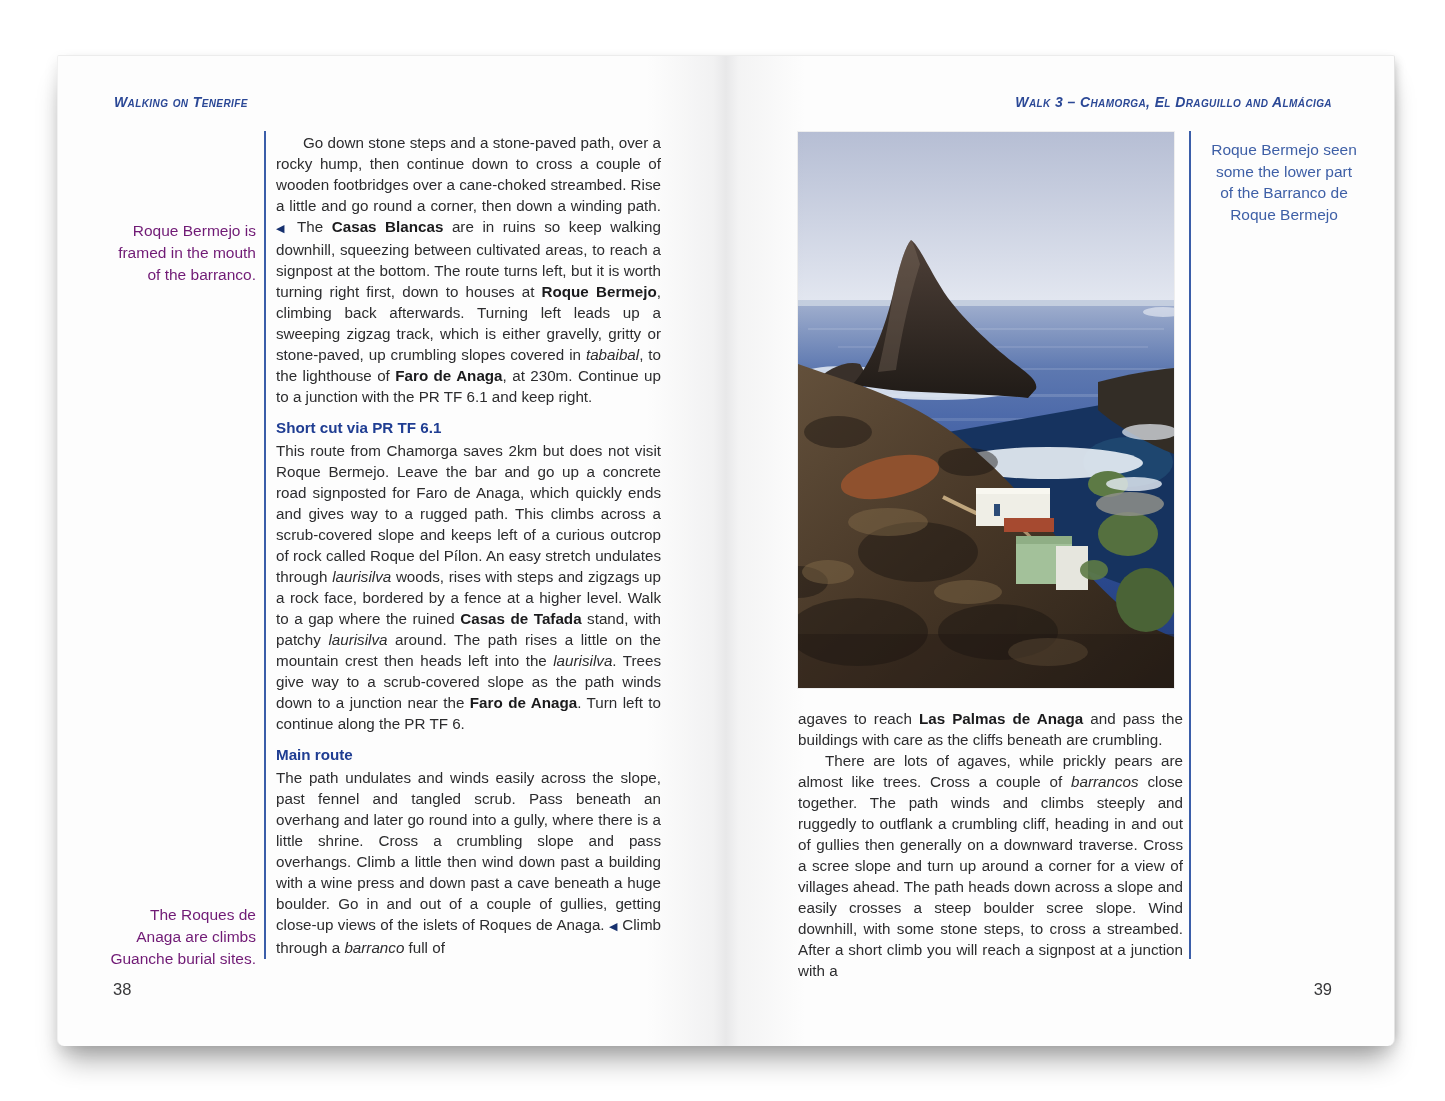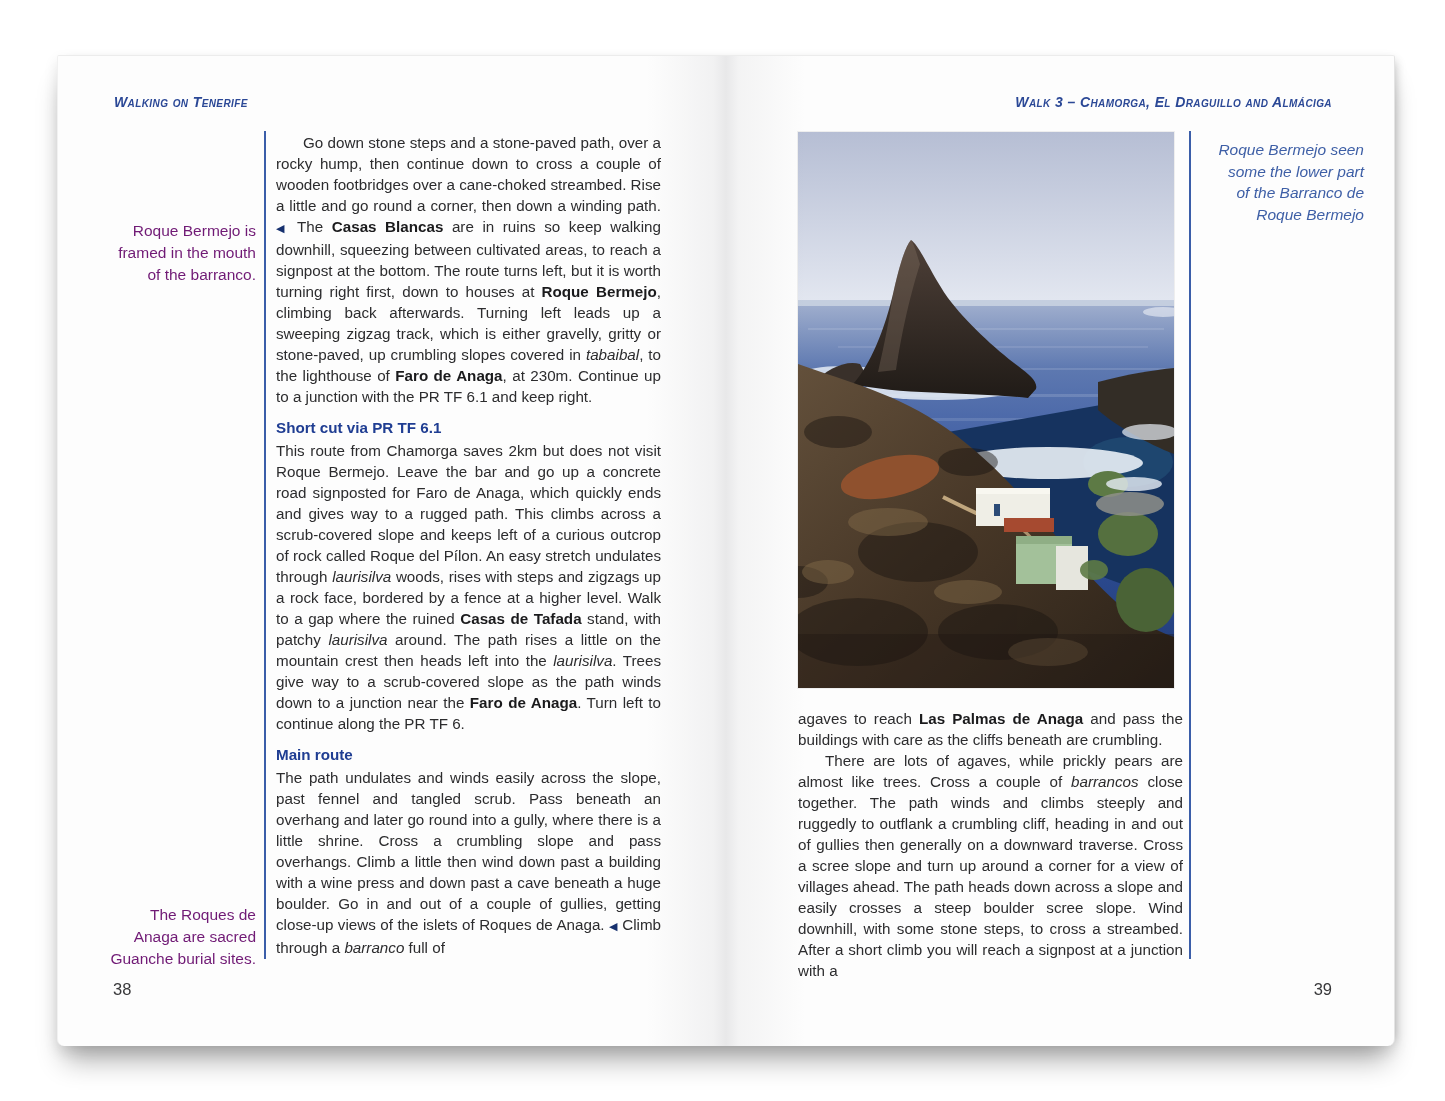--- a/index.html
+++ b/index.html
@@ -32,22 +32,22 @@
   .para.ind{text-indent:27px;}
   .sec-heading{color:#1f3d92;font-weight:bold;text-align:left;margin-top:10px;margin-bottom:2px;}
   .body-col b{color:#1a1a1c;}
   .tri{font-style:normal;color:#16306e;font-size:11px;}
 
   .margin-note{position:absolute;left:38px;width:160px;text-align:right;color:#701a75;
     font-size:15.5px;line-height:22px;}
   .note1{top:164px;}
   .note2{top:848px;}
 
-  .caption{position:absolute;left:478px;top:83px;width:160px;color:#3e5fa6;font-style:italic;
-    font-size:15.5px;line-height:21.5px;text-align:right;}
+  .caption{position:absolute;left:478px;top:83px;width:160px;color:#3e5fa6;
+    font-size:15.5px;line-height:21.5px;text-align:center;}
 
   .pagenum{position:absolute;top:924px;font-size:16.5px;color:#38383a;}
   .pn-left{left:55px;}
   .pn-right{right:62px;text-align:right;}
 
   .photo{position:absolute;left:72px;top:76px;width:376px;height:556px;overflow:hidden;
     box-shadow:0 0 0 1px rgba(0,0,0,.06);}
   .photo svg{display:block;}
 </style>
 </head>
@@ -59,21 +59,21 @@
     <div class="page page-left">
       <div class="running-head rh-left">Walking on Tenerife</div>
       <div class="vrule left-rule"></div>
       <div class="margin-note note1">
           <div>Roque Bermejo is</div>
           <div>framed in the mouth</div>
           <div>of the barranco.</div>
         </div>
       <div class="margin-note note2">
           <div>The Roques de</div>
-          <div>Anaga are sacred</div>
+          <div>Anaga are climbs</div>
           <div>Guanche burial sites.</div>
         </div>
       <div class="body-col bc-left">
           <div class="para ind">Go down stone steps and a stone-paved path, over a rocky hump, then continue down to cross a couple of wooden footbridges over a cane-choked streambed. Rise a little and go round a corner, then down a winding path. <i class="tri">◀</i> The <b>Casas Blancas</b> are in ruins so keep walking downhill, squeezing between cultivated areas, to reach a signpost at the bottom. The route turns left, but it is worth turning right first, down to houses at <b>Roque Bermejo</b>, climbing back afterwards. Turning left leads up a sweeping zigzag track, which is either gravelly, gritty or stone-paved, up crumbling slopes covered in <i>tabaibal</i>, to the lighthouse of <b>Faro de Anaga</b>, at 230m. Continue up to a junction with the PR TF 6.1 and keep right.</div>
           <div class="sec-heading">Short cut via PR TF 6.1</div>
           <div class="para">This route from Chamorga saves 2km but does not visit Roque Bermejo. Leave the bar and go up a concrete road signposted for Faro de Anaga, which quickly ends and gives way to a rugged path. This climbs across a scrub-covered slope and keeps left of a curious outcrop of rock called Roque del Pílon. An easy stretch undulates through <i>laurisilva</i> woods, rises with steps and zigzags up a rock face, bordered by a fence at a higher level. Walk to a gap where the ruined <b>Casas de Tafada</b> stand, with patchy <i>laurisilva</i> around. The path rises a little on the mountain crest then heads left into the <i>laurisilva</i>. Trees give way to a scrub-covered slope as the path winds down to a junction near the <b>Faro de Anaga</b>. Turn left to continue along the PR TF 6.</div>
           <div class="sec-heading">Main route</div>
           <div class="para">The path undulates and winds easily across the slope, past fennel and tangled scrub. Pass beneath an overhang and later go round into a gully, where there is a little shrine. Cross a crumbling slope and pass overhangs. Climb a little then wind down past a building with a wine press and down past a cave beneath a huge boulder. Go in and out of a couple of gullies, getting close-up views of the islets of Roques de Anaga. <i class="tri">◀</i> Climb through a <i>barranco</i> full of</div>
         </div>
       <div class="pagenum pn-left">38</div>

